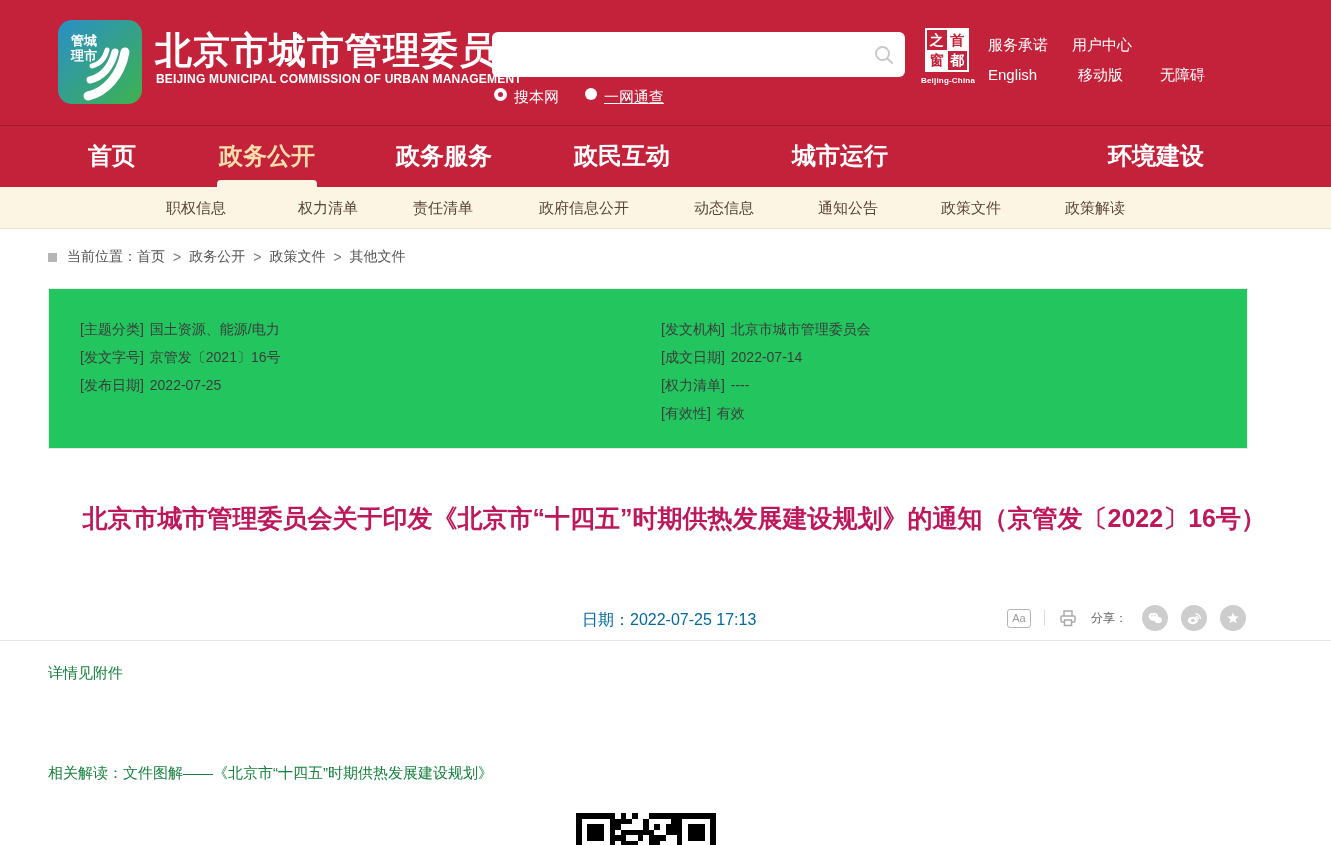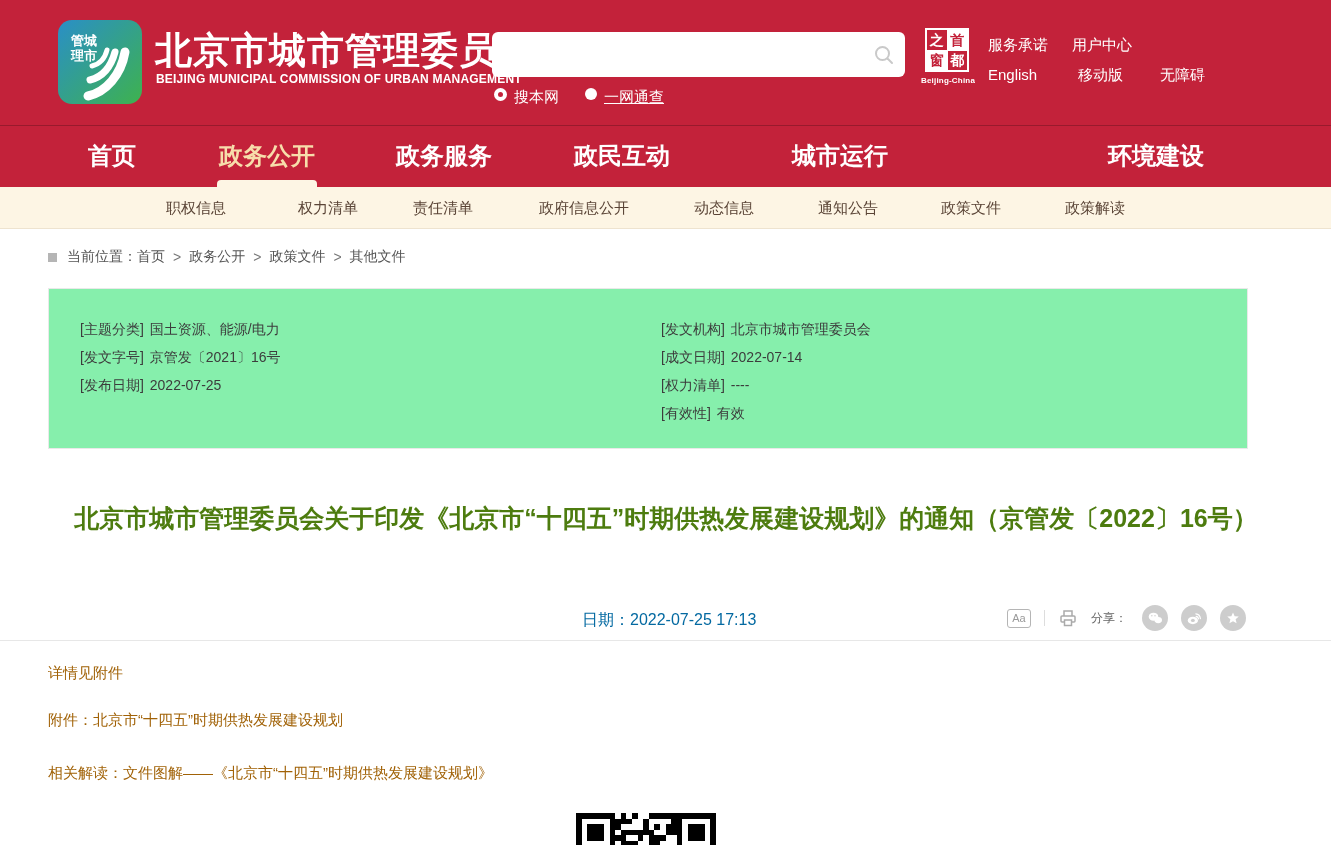--- a/index.html
+++ b/index.html
@@ -34,39 +34,39 @@
   .nav-indicator { position:absolute; left:267px; bottom:0; transform:translateX(-50%); width:100px; height:7px; background:#fdf5e4; border-radius:4px 4px 0 0; }
   
   .subnav { position:absolute; left:0; top:187px; width:1331px; height:42px; background:#fdf5e4; border-bottom:1px solid #eee3cf; }
   .subnav-item { position:absolute; top:0; height:42px; line-height:42px; transform:translateX(-50%); color:#5a4436; font-size:15px; white-space:nowrap; cursor:pointer; }
   
   .breadcrumb { position:absolute; left:48px; top:248px; display:flex; align-items:center; font-size:14px; color:#555; }
   .crumb-square { width:9px; height:9px; background:#b5b5b5; margin-right:10px; }
   .crumb-sep { margin:0 8px; color:#777; }
   .crumb-link { cursor:pointer; }
   
-  .meta-box { position:absolute; left:48px; top:288px; width:1200px; height:161px; border:1px solid #e9e9e9; background:#86efac; }
+  .meta-box { position:absolute; left:48px; top:288px; width:1200px; height:161px; border:1px solid #e9e9e9; background:#22c55e; }
   .meta-col { position:absolute; top:26px; }
   .meta-col.left { left:31px; }
   .meta-col.right { left:612px; }
   .meta-row { height:28px; line-height:28px; font-size:14px; color:#3c3c3c; white-space:nowrap; }
   .meta-label { margin-right:6px; }
   
-  .article-title { position:absolute; left:66px; top:494px; width:1200px; text-align:center; font-size:25px; font-weight:bold; color:#4d7c0f; line-height:49px; }
+  .article-title { position:absolute; left:66px; top:494px; width:1200px; text-align:right; font-size:25px; font-weight:bold; color:#be185d; line-height:49px; }
   .date-row { position:absolute; left:48px; top:603px; width:1200px; height:32px; }
   .date-group { position:absolute; left:534px; top:7px; font-size:16px; color:#0369a1; white-space:nowrap; }
   .tools { position:absolute; right:2px; top:2px; display:flex; align-items:center; gap:13px; }
   .font-size-btn { width:24px; height:19px; border:1px solid #b5b5b5; border-radius:3px; font-size:11px; color:#9a9a9a; text-align:center; line-height:17px; background:#fff; cursor:pointer; }
   .tool-divider { width:1px; height:16px; background:#ddd; }
   .print-btn { width:20px; height:20px; background:none; border:none; cursor:pointer; }
   .share-label { font-size:12px; color:#666; margin-right:2px; }
   .share-circle { width:26px; height:26px; border-radius:50%; background:#cdcdcd; display:flex; align-items:center; justify-content:center; cursor:pointer; }
   .content-rule { position:absolute; left:0; top:640px; width:1331px; height:1px; background:#e7e7e7; }
   
-  .para { position:absolute; left:48px; font-size:15px; color:#a16207; white-space:nowrap; }
+  .para { position:absolute; left:48px; font-size:15px; color:#15803d; white-space:nowrap; }
   .para.link { cursor:pointer; }
   
   .qr { position:absolute; left:576px; top:813px; width:140px; height:140px; display:grid; grid-template-columns:repeat(25,1fr); grid-template-rows:repeat(25,1fr); background:#fff; }
   .qr div { width:100%; height:100%; }
   .qr .b { background:#000; }
 </style>
 </head>
 <body>
 
 <div class="page">
@@ -227,21 +227,20 @@
         <svg width="18" height="18" viewBox="0 0 24 24">
           <path d="M12 4.5l2.2 5.1 5.5.5-4.2 3.6 1.3 5.4L12 16.2l-4.8 2.9 1.3-5.4-4.2-3.6 5.5-.5z" fill="#fff"></path>
         </svg>
       </span>
     </div>
   </div>
 
   <div class="content-rule"></div>
 
   <p class="para" style="top:664px;">详情见附件</p>
-  <p class="para link" style="top:711px;">附件：北京市“十四五”时期供热发展建设规划</p>
   <p class="para link" style="top:764px;">相关解读：文件图解——《北京市“十四五”时期供热发展建设规划》</p>
 
   <div class="qr" id="qr">
       <div class="b"></div>
       <div class="b"></div>
       <div class="b"></div>
       <div class="b"></div>
       <div class="b"></div>
       <div class="b"></div>
       <div class="b"></div>

